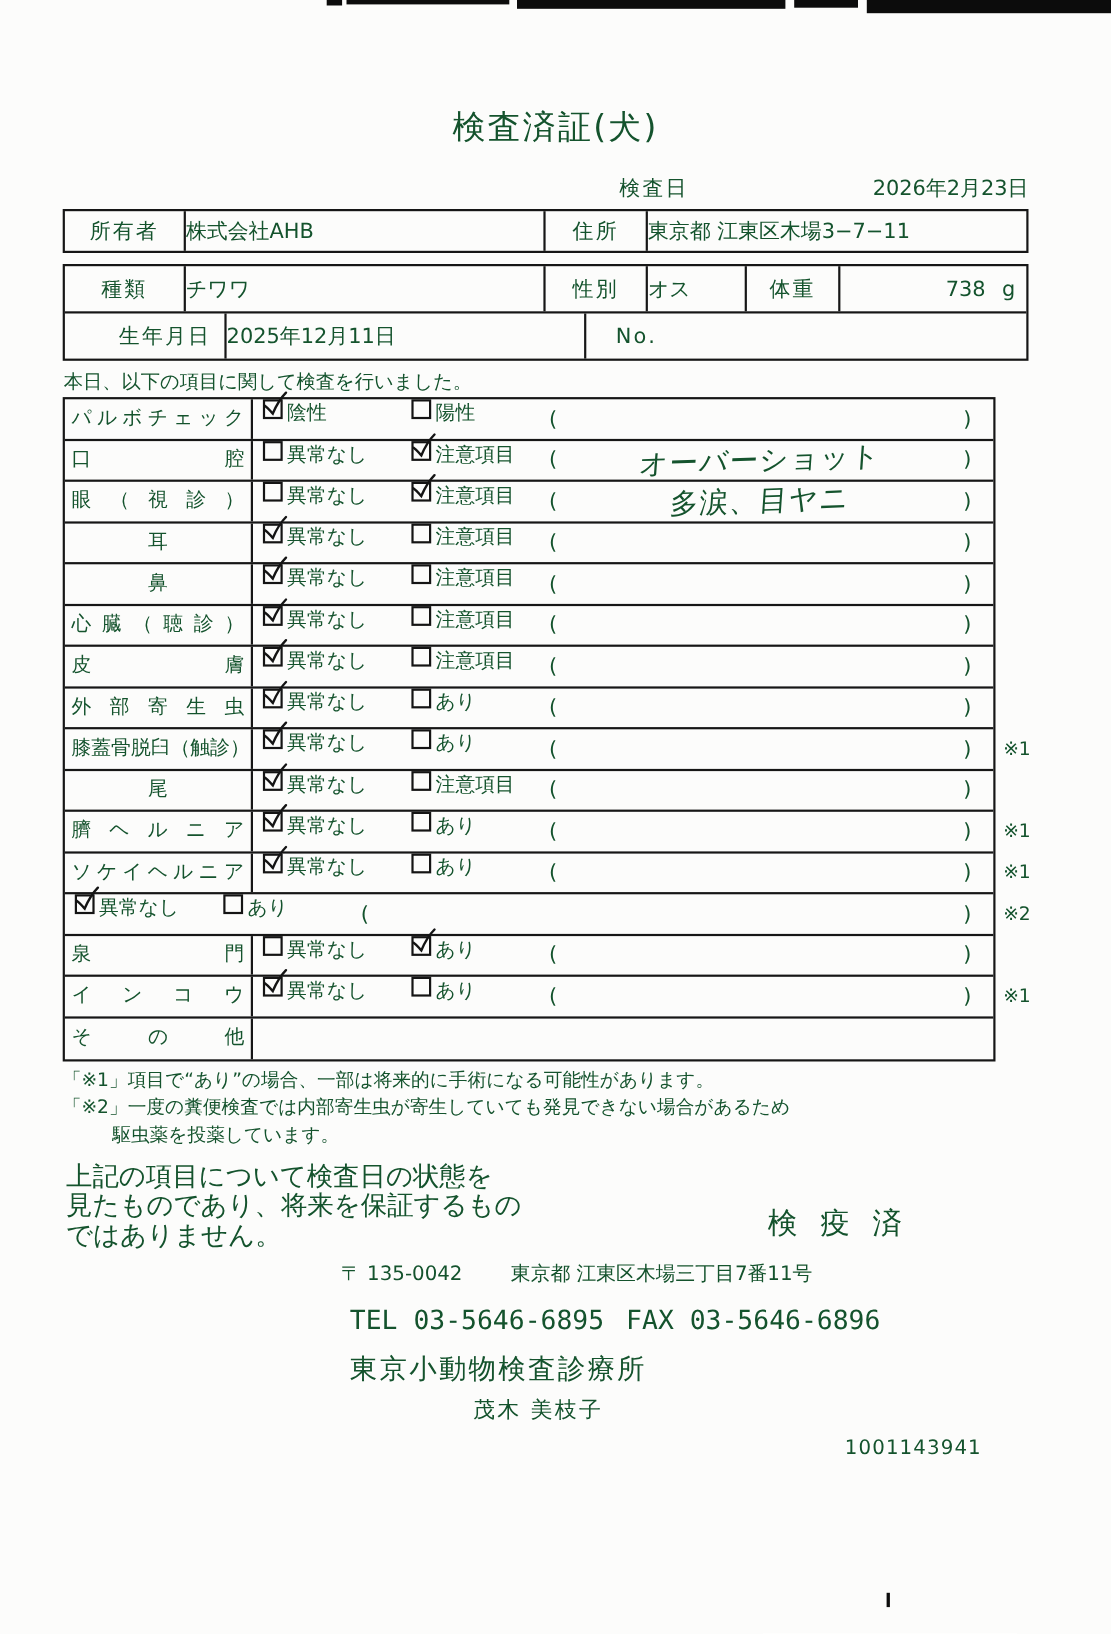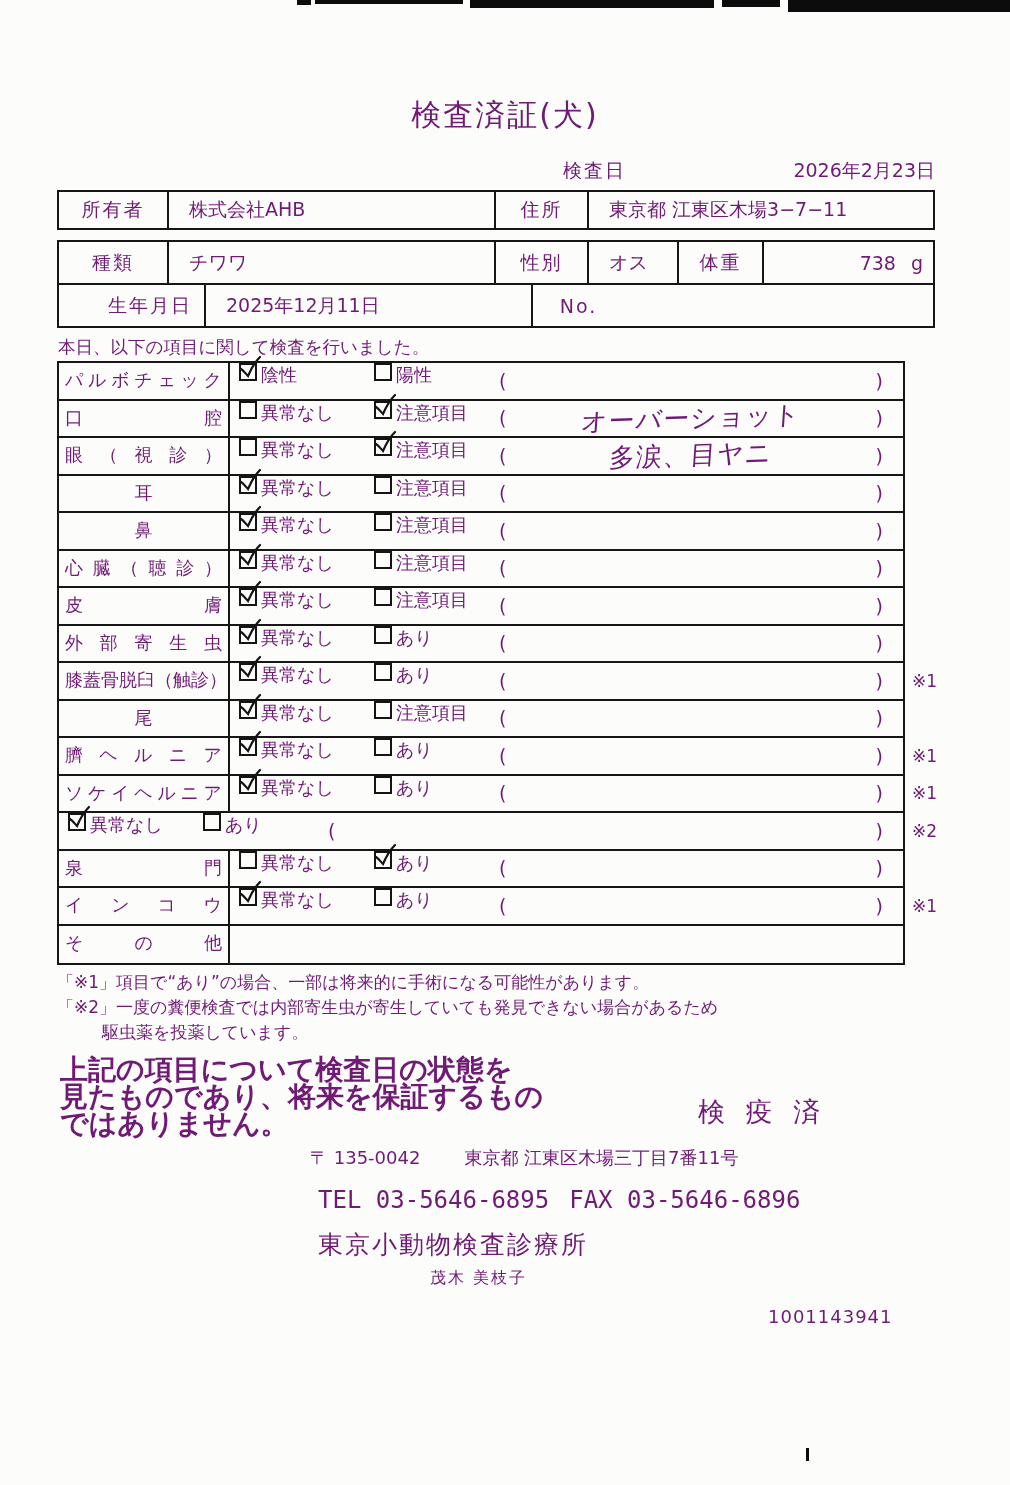--- a/index.html
+++ b/index.html
@@ -1,21 +1,21 @@
 <!DOCTYPE html>
 <html><head>
 <meta charset="utf-8">
 <style>
   html,body{margin:0;padding:0;background:#ffffff;}
   .page{
     position:relative;
     width:1010px;height:1485px;
     background:#fcfcfb;
     font-family:"DejaVu Sans","Liberation Sans",sans-serif;
-    color:#701a75;
+    color:#14532d;
     overflow:hidden;
   }
   
   .art{position:absolute;background:#0c0c0c;}
   .art.a1{left:297px;top:0;width:14px;height:5px;}
   .art.a2{left:315px;top:0;width:148px;height:4px;}
   .art.a3{left:470px;top:0;width:244px;height:8px;}
   .art.a4{left:722px;top:0;width:58px;height:7px;}
   .art.a5{left:788px;top:0;width:222px;height:12px;}
   .art.a6{left:806px;top:1448px;width:3px;height:13px;}
@@ -28,21 +28,21 @@
   .insp-date{position:absolute;top:158px;left:57px;width:878px;height:24px;font-size:19px;}
   .insp-date .idl{position:absolute;left:506px;top:0;letter-spacing:2px;}
   .insp-date .idv{position:absolute;right:0;top:0;}
 
   
   .tblborder{border:2px solid #161616;box-sizing:border-box;position:absolute;left:57px;width:878px;background:transparent;}
   .grid{display:grid;}
   .c{display:flex;align-items:center;box-sizing:border-box;font-size:19px;overflow:visible;white-space:nowrap;}
   .c + .c{border-left:2px solid #161616;}
   .lab{justify-content:center;letter-spacing:2px;}
-  .val{padding-left:20px;}
+  .val{padding-left:0;}
 
   .owner-tbl{top:190px;height:40px;grid-template-columns:108px 327px 93px 1fr;}
   .pet-tbl{top:240px;}
   .pet-r1{grid-template-columns:108px 327px 93px 90px 85px 1fr;height:41px;border-bottom:2px solid #161616;}
   .pet-r2{grid-template-columns:108px 327px 93px 1fr;height:41px;margin-left:37px;}
   .weight-val{justify-content:flex-end;padding-right:10px;gap:15px;}
 
   .intro{position:absolute;top:335px;left:58px;margin:0;font-size:17.5px;}
 
   
@@ -76,28 +76,28 @@
     font-family:"DejaVu Sans",sans-serif;
   }
   .mark{
     position:absolute;left:100%;margin-left:9px;top:50%;transform:translateY(-50%);
     font-size:17px;white-space:nowrap;
   }
 
   .footnotes{position:absolute;top:970px;left:57px;font-size:17px;line-height:25px;}
   .footnotes .cont{padding-left:45px;}
 
-  .disclaimer{position:absolute;top:1056px;left:60px;font-size:28px;font-weight:bold;line-height:27px;}
+  .disclaimer{position:absolute;top:1056px;left:60px;font-size:24px;font-weight:normal;line-height:27px;}
 
   .stamp{position:absolute;top:1094px;left:698px;font-size:27px;letter-spacing:6px;white-space:nowrap;}
 
   .postal-line{position:absolute;top:1146px;left:310px;display:flex;gap:44px;font-size:18px;white-space:nowrap;}
   .tel-line{position:absolute;top:1186px;left:318px;display:flex;gap:20px;font-size:24px;font-family:"DejaVu Sans Mono","Liberation Mono",monospace;white-space:nowrap;}
   .clinic-name{position:absolute;top:1228px;left:318px;font-size:25px;letter-spacing:2px;white-space:nowrap;}
-  .examiner{position:absolute;top:1268px;left:430px;font-size:16px;letter-spacing:2px;white-space:nowrap;}
+  .examiner{position:absolute;top:1268px;left:430px;font-size:20px;letter-spacing:2px;white-space:nowrap;}
   .serial{position:absolute;top:1306px;left:768px;font-size:18px;letter-spacing:1px;}
 </style>
 </head>
 <body>
 
 <div class="page">
 
   <div>
     <div class="art a1"></div>
     <div class="art a2"></div>

